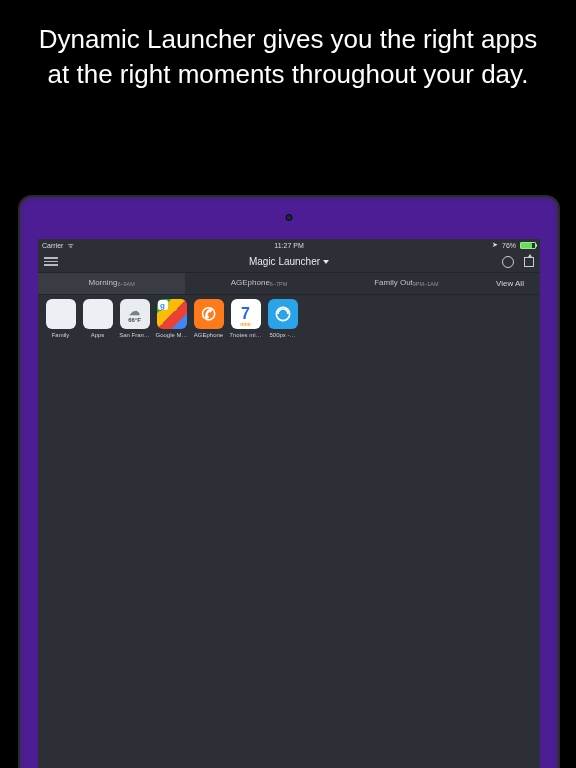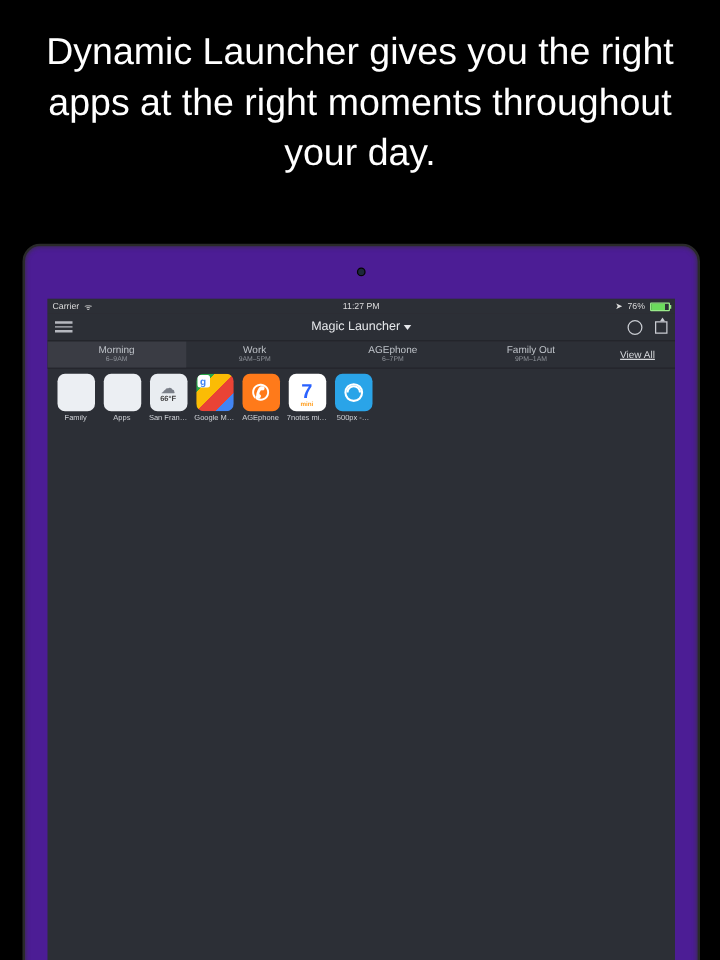--- a/index.html
+++ b/index.html
@@ -1,41 +1,41 @@
 <!DOCTYPE html>
 <html><head>
 <meta charset="utf-8">
 <style>
   * { box-sizing: border-box; margin: 0; padding: 0; }
   html, body { width: 576px; height: 768px; background: #000; font-family: -apple-system, "Helvetica Neue", Arial, sans-serif; overflow: hidden; }
   .page { width: 576px; height: 768px; position: relative; }
-  .headline { color: #fff; text-align: center; font-size: 30px; font-weight: 400; line-height: 1.35; padding: 22px 28px 0 28px; }
+  .headline { color: #fff; text-align: center; font-size: 26px; font-weight: 400; line-height: 1.35; padding: 22px 28px 0 28px; }
   .device-frame { position: absolute; top: 195px; left: 18px; right: 16px; height: 676px; background: #4c1d95; border: 2px solid #2a2a2a; border-radius: 14px 14px 0 0; box-shadow: 0 0 0 1px #000, inset 0 0 4px #333; }
   .camera { position: absolute; top: 17px; left: 50%; transform: translateX(-50%); width: 7px; height: 7px; background: #1c283a; border-radius: 50%; border:1px solid #050505;}
   .screen { position: absolute; top: 42px; left: 18px; right: 18px; bottom: 0; background: #2c2f36; overflow: hidden; }
   .statusbar { display:flex; align-items:center; justify-content:space-between; height:12px; padding:0 4px; font-size:7px; color:#ddd; background:#2c2f36;}
   .sb-left, .sb-right { display:flex; align-items:center; gap:4px; }
   .sb-center { position:absolute; left:50%; transform:translateX(-50%); }
   .batt { display:inline-block; width:16px; height:7px; border:1px solid #9aea8b; border-radius:1px; position:relative;}
   .batt::after { content:""; position:absolute; right:-2px; top:1px; width:1px; height:3px; background:#9aea8b;}
   .batt-fill { position:absolute; left:0; top:0; height:100%; width:76%; background:#6bdc5c;}
   .navbar { position:relative; height:22px; display:flex; align-items:center; justify-content:center; background:#2c2f36; border-bottom:1px solid #23252b;}
   .hamburger { position:absolute; left:6px; display:flex; flex-direction:column; gap:2px;}
   .hamburger span { display:block; width:14px; height:1.5px; background:#b6b9c0;}
   .nav-title { color:#e6e8eb; font-size:10px; font-weight:500; display:flex; align-items:center; gap:3px;}
   .nav-title .caret { width:0; height:0; border-left:3px solid transparent; border-right:3px solid transparent; border-top:4px solid #e6e8eb;}
   .nav-icons { position:absolute; right:6px; display:flex; align-items:center; gap:10px; color:#c9ccd2;}
   .nav-icons .face { width:12px; height:12px; border:1.2px solid #c9ccd2; border-radius:50%; position:relative;}
   .nav-icons .share { width:10px; height:10px; border:1.2px solid #c9ccd2; position:relative;}
   .nav-icons .share::after { content:""; position:absolute; top:-4px; left:3px; width:0; height:0; border-left:2px solid transparent; border-right:2px solid transparent; border-bottom:3px solid #c9ccd2;}
   .tabs { display:flex; align-items:stretch; height:22px; background:#2c2f36; border-bottom:1px solid #23252b;}
-  .tab { flex:1; display:flex; flex-direction:column; align-items:center; justify-content:center; font-size:8px; color:#bfc3c9; line-height:1.1; cursor:pointer;}
+  .tab { flex:1; display:flex; align-items:center; justify-content:center; font-size:8px; color:#bfc3c9; line-height:1.1; cursor:pointer;}
   .tab .sub { font-size:5.5px; color:#8e9299; margin-top:1px;}
   .tab.active { background:#3a3c44;}
-  .viewall { flex:0 0 60px; display:flex; align-items:center; justify-content:center; font-size:8px; color:#d6d8dc;text-decoration:underline;}
+  .viewall { flex:0 0 60px; display:flex; align-items:center; justify-content:center; font-size:8px; color:#d6d8dc;}
   .app-row { display:flex; gap:4px; padding:4px 6px 0 6px; }
   .app { width:33px; display:flex; flex-direction:column; align-items:center; }
   .icon { width:30px; height:30px; border-radius:6px; display:flex; align-items:center; justify-content:center; font-size:13px; font-weight:700; position:relative; overflow:hidden;}
   .app .label { font-size:6px; color:#d0d3d8; margin-top:3px; text-align:center; width:100%; white-space:nowrap; overflow:hidden; text-overflow:ellipsis;}
   
   .ic-folder { background:#eceff3; display:grid; grid-template-columns:1fr 1fr 1fr; grid-template-rows:1fr 1fr 1fr; gap:1px; padding:2px;}
   .ic-folder span { background:#b9bec7; border-radius:1px;}
   .ic-weather { background:#e9edf1; flex-direction:column; font-size:6px; color:#444; line-height:1.1;}
   .ic-weather .cloud { font-size:11px; color:#7a7f88;}
   .ic-gmaps { background:#fff;}
@@ -87,24 +87,20 @@
         <div class="nav-icons">
           <span class="face"></span>
           <span class="share"></span>
         </div>
       </div>
 
       <div class="tabs">
         <div class="tab active">
           <span>Morning</span>
           <span class="sub">6–9AM</span>
-        </div>
-        <div class="tab">
-          <span>Work</span>
-          <span class="sub">9AM–5PM</span>
         </div>
         <div class="tab">
           <span>AGEphone</span>
           <span class="sub">6–7PM</span>
         </div>
         <div class="tab">
           <span>Family Out</span>
           <span class="sub">9PM–1AM</span>
         </div>
         <div class="viewall">View All</div>

